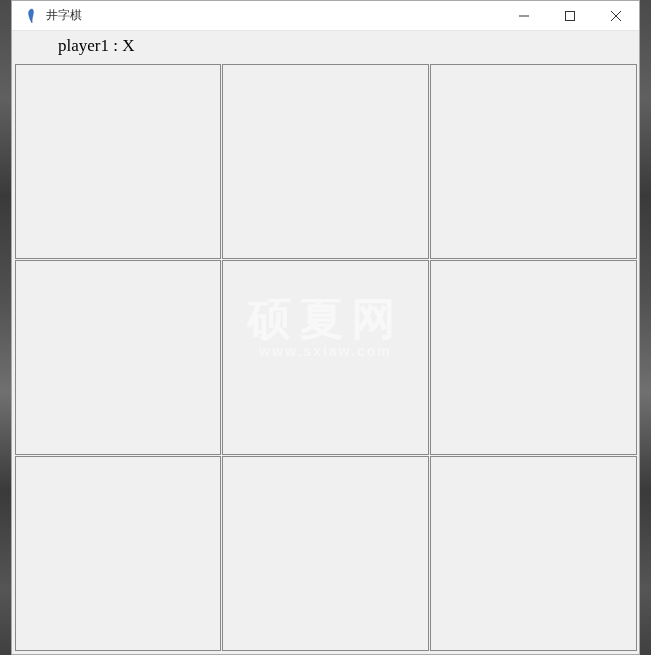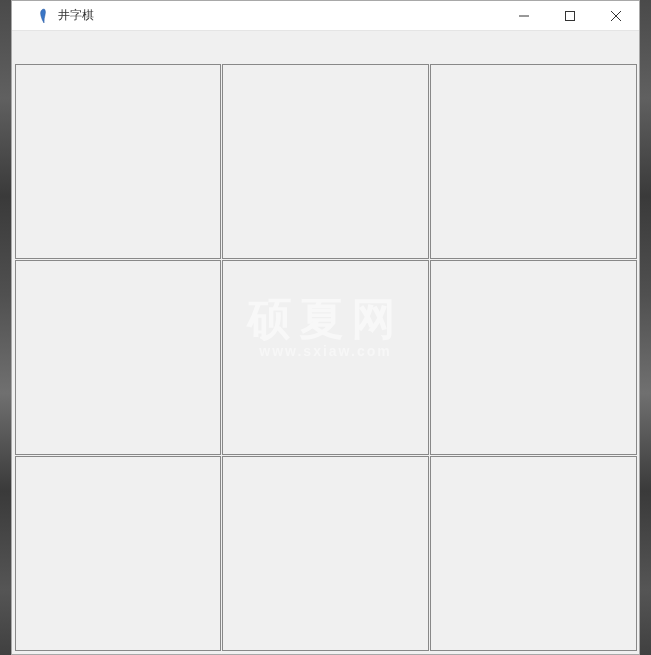--- a/index.html
+++ b/index.html
@@ -32,21 +32,21 @@
       background: #f0f0f0;
       display: flex;
       flex-direction: column;
       border: 1px solid #a8a8a8;
     }
     .titlebar {
       height: 30px;
       background: #ffffff;
       display: flex;
       align-items: center;
-      padding-left: 24px;
+      padding-left: 12px;
       border-bottom: 1px solid #e5e5e5;
       flex-shrink: 0;
     }
     .titlebar-icon {
       width: 16px;
       height: 16px;
       margin-right: 6px;
       display: flex;
       align-items: center;
       justify-content: center;
@@ -149,20 +149,23 @@
       <div class="titlebar-btn">
         <svg width="10" height="10" viewBox="0 0 10 10">
             <line x1="0" y1="0" x2="10" y2="10" stroke="#333" stroke-width="1"></line>
             <line x1="10" y1="0" x2="0" y2="10" stroke="#333" stroke-width="1"></line>
           </svg>
       </div>
     </div>
   </div>
 
   <div class="player-row">
+    <div class="player1-wrap">
+      <span class="player-label">player1 : X</span>
+    </div>
   </div>
 
   <div class="board">
     <div class="cell"></div>
     <div class="cell"></div>
     <div class="cell"></div>
     <div class="cell"></div>
     <div class="cell"></div>
     <div class="cell"></div>
     <div class="cell"></div>

